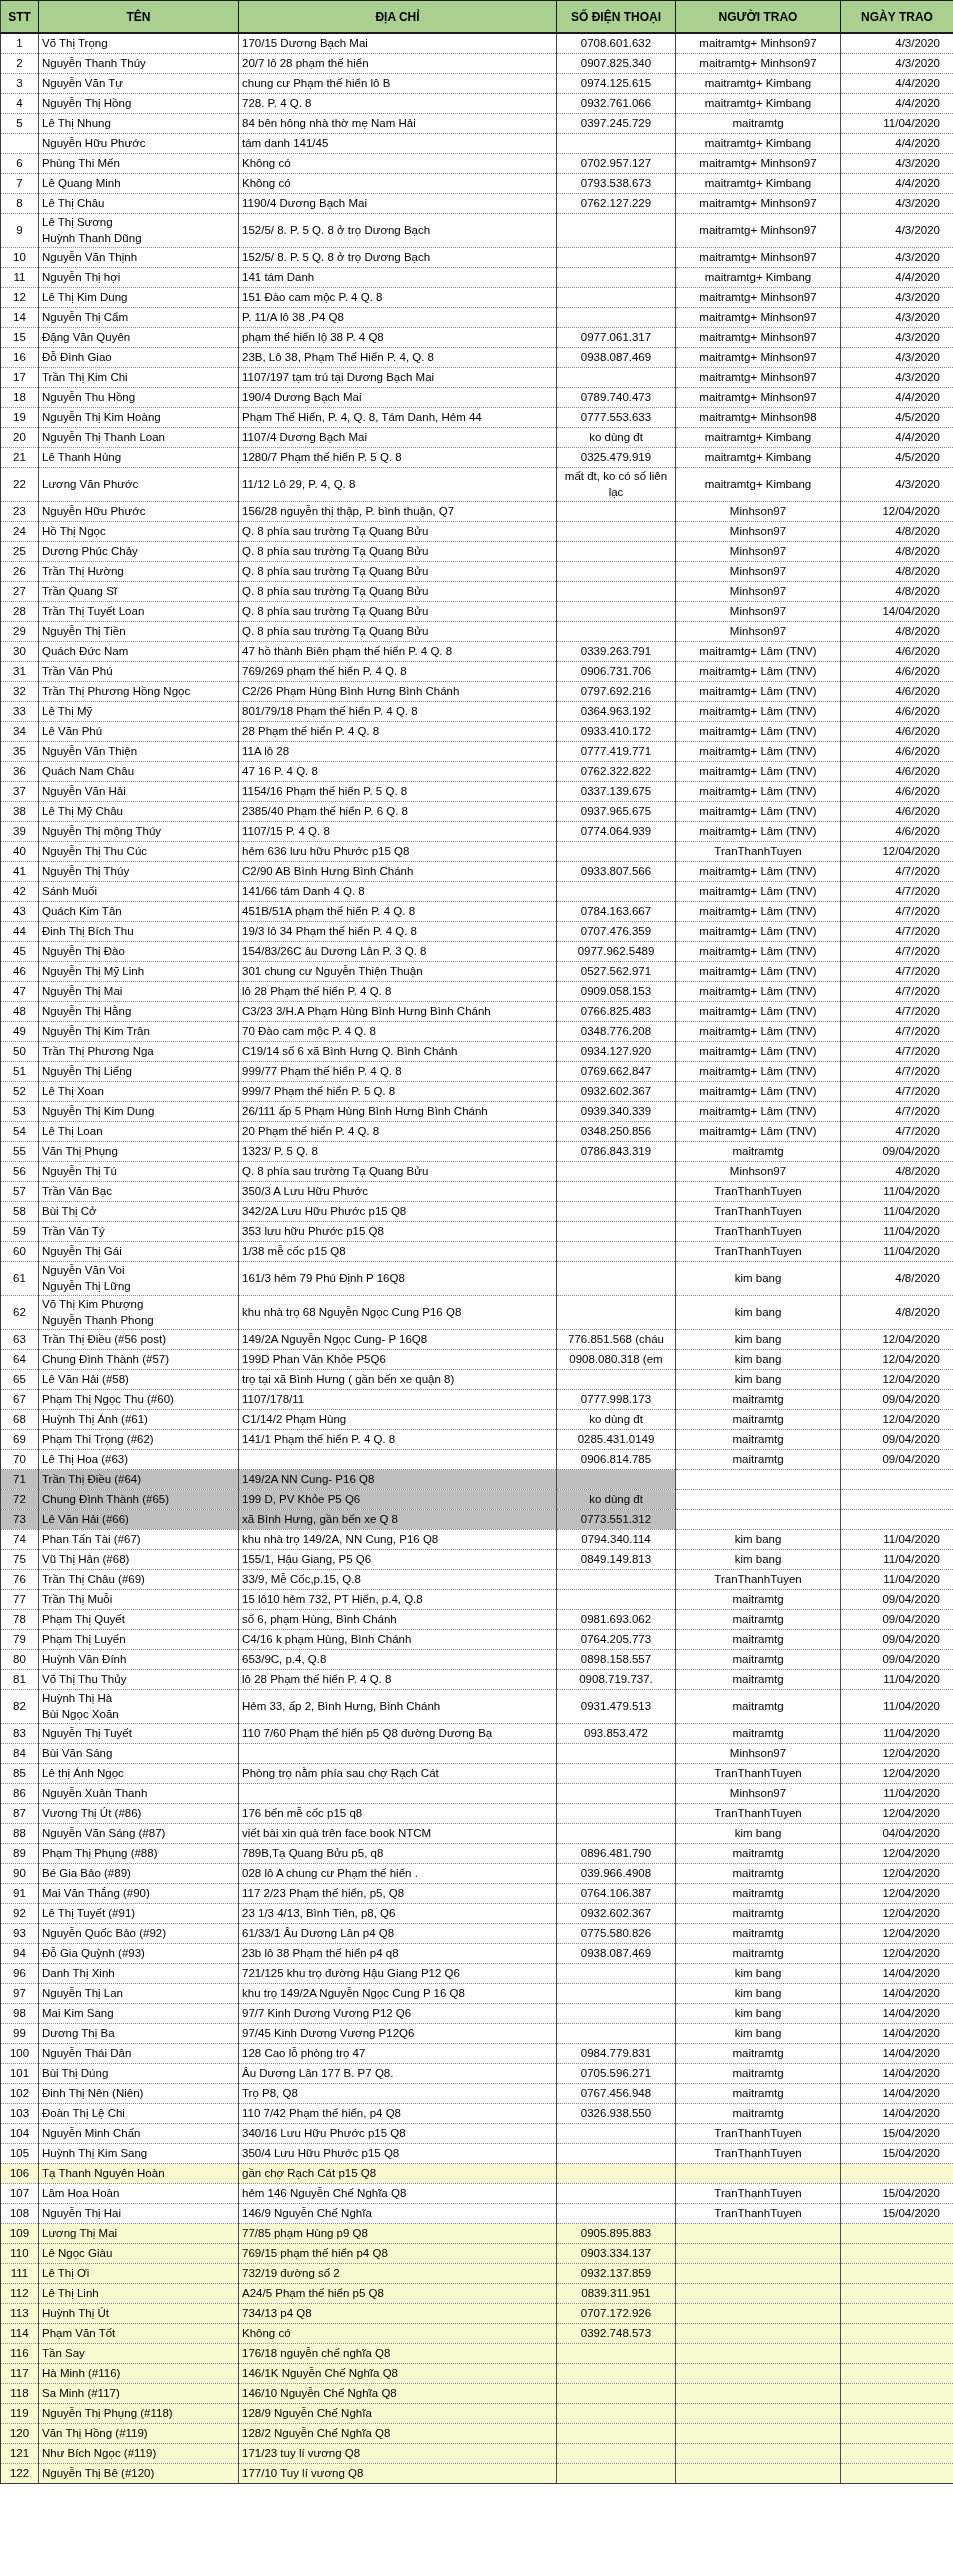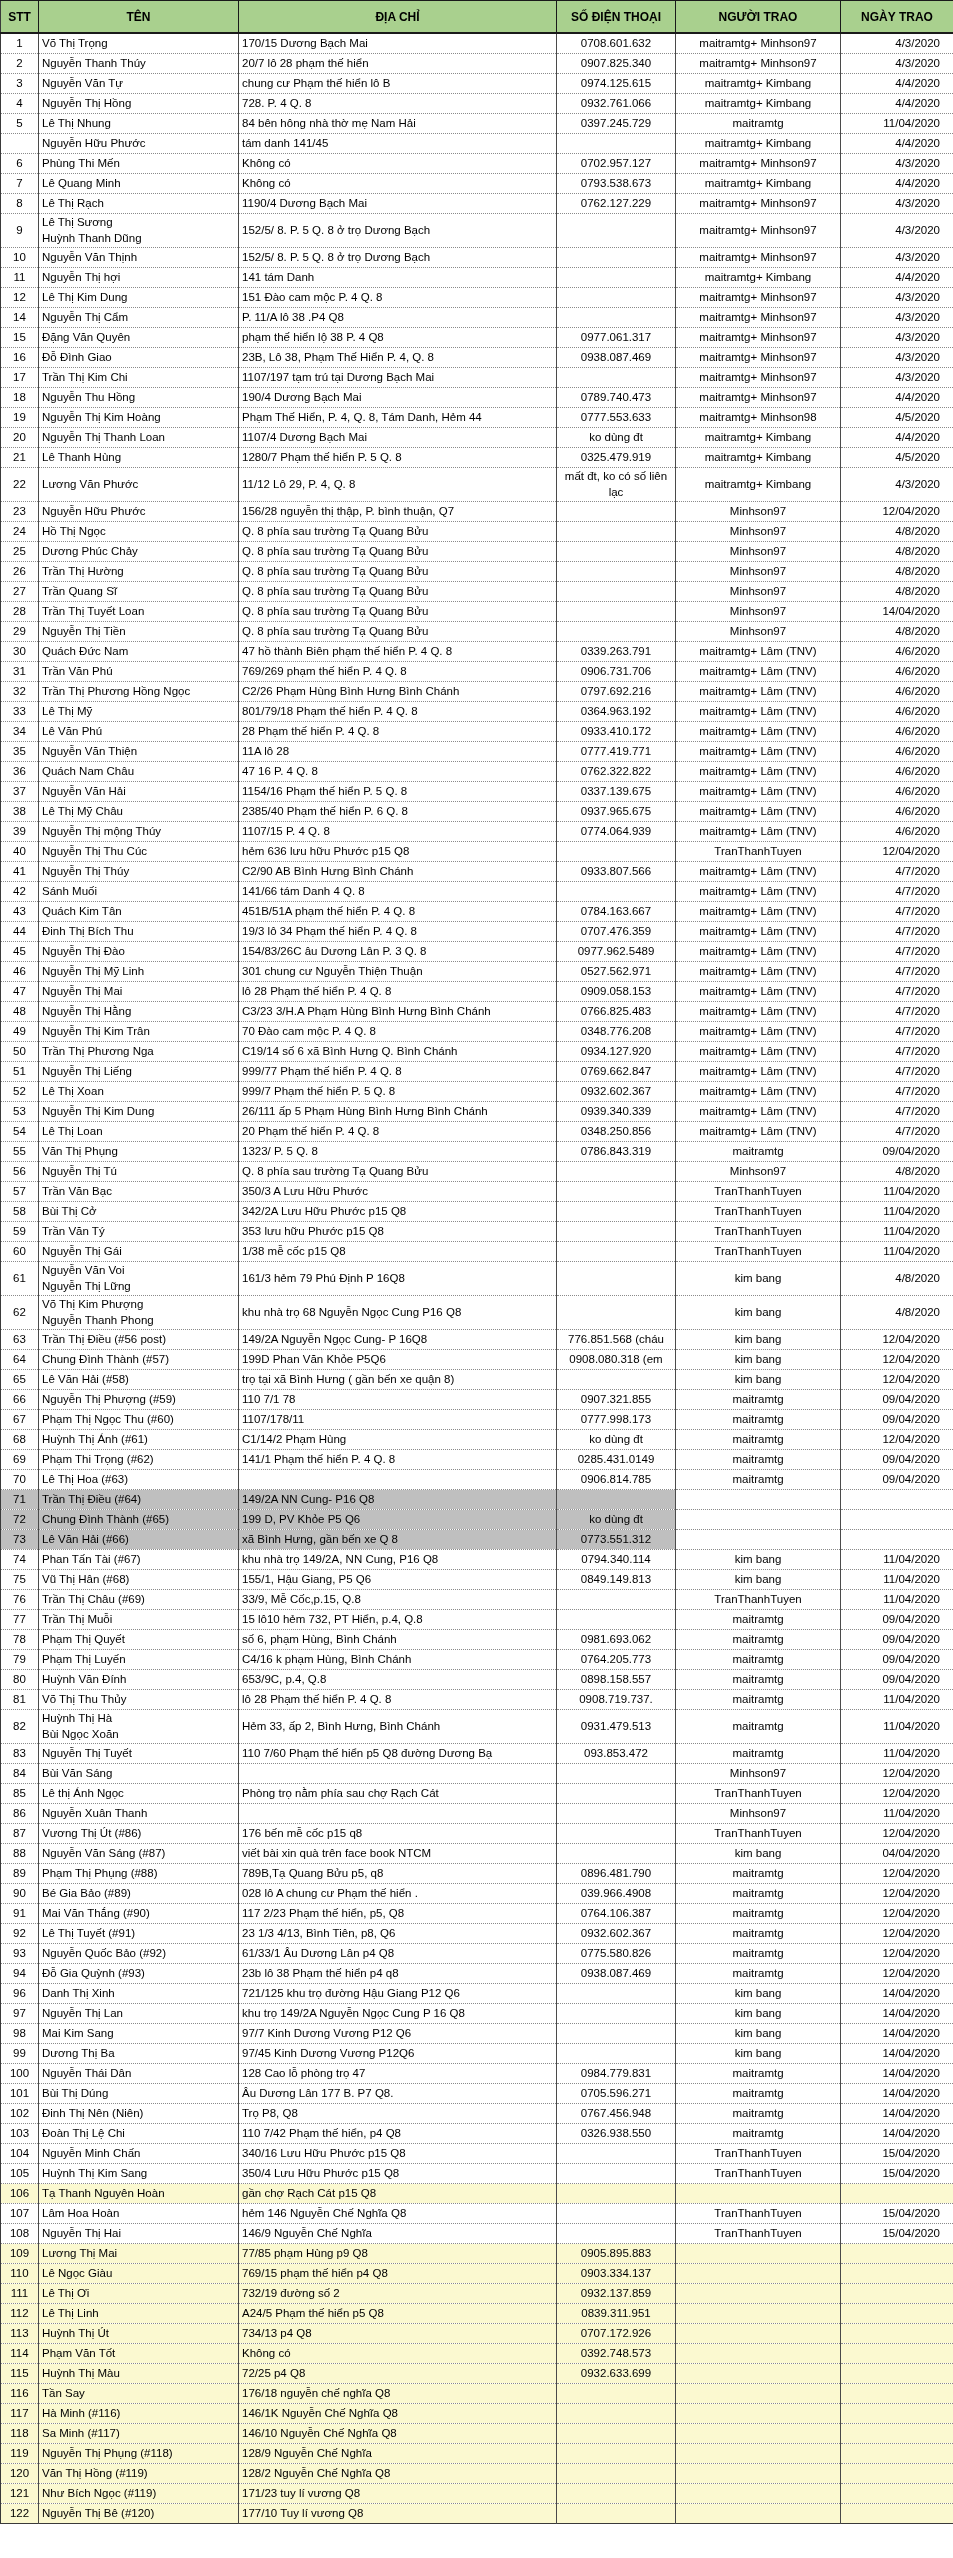--- a/index.html
+++ b/index.html
@@ -133,21 +133,21 @@
       <tr>
         <td class="c-stt">7</td>
         <td class="c-name">Lê Quang Minh</td>
         <td class="c-address">Không có</td>
         <td class="c-phone">0793.538.673</td>
         <td class="c-giver">maitramtg+ Kimbang</td>
         <td class="c-date">4/4/2020</td>
       </tr>
       <tr>
         <td class="c-stt">8</td>
-        <td class="c-name">Lê Thị Rạch</td>
+        <td class="c-name">Lê Thị Châu</td>
         <td class="c-address">1190/4  Dương Bạch Mai</td>
         <td class="c-phone">0762.127.229</td>
         <td class="c-giver">maitramtg+ Minhson97</td>
         <td class="c-date">4/3/2020</td>
       </tr>
       <tr>
         <td class="c-stt">9</td>
         <td class="c-name">Lê Thị Sương
 Huỳnh Thanh Dũng</td>
         <td class="c-address">152/5/ 8. P. 5 Q. 8 ở trọ  Dương Bạch</td>
@@ -591,28 +591,20 @@
       </tr>
       <tr>
         <td class="c-stt">65</td>
         <td class="c-name">Lê Văn Hải (#58)</td>
         <td class="c-address">trọ tại xã Bình Hưng ( gần bến xe quận 8)</td>
         <td class="c-phone"></td>
         <td class="c-giver">kim bang</td>
         <td class="c-date">12/04/2020</td>
       </tr>
       <tr>
-        <td class="c-stt">66</td>
-        <td class="c-name">Nguyễn Thị Phượng (#59)</td>
-        <td class="c-address">110 7/1 78</td>
-        <td class="c-phone">0907.321.855</td>
-        <td class="c-giver">maitramtg</td>
-        <td class="c-date">09/04/2020</td>
-      </tr>
-      <tr>
         <td class="c-stt">67</td>
         <td class="c-name">Phạm Thị Ngọc Thu (#60)</td>
         <td class="c-address">1107/178/11</td>
         <td class="c-phone">0777.998.173</td>
         <td class="c-giver">maitramtg</td>
         <td class="c-date">09/04/2020</td>
       </tr>
       <tr>
         <td class="c-stt">68</td>
         <td class="c-name">Huỳnh Thị Ánh (#61)</td>
@@ -976,28 +968,20 @@
       </tr>
       <tr class="hl-yellow">
         <td class="c-stt">114</td>
         <td class="c-name">Phạm Văn Tốt</td>
         <td class="c-address">Không có</td>
         <td class="c-phone">0392.748.573</td>
         <td class="c-giver"></td>
         <td class="c-date"></td>
       </tr>
       <tr class="hl-yellow">
-        <td class="c-stt">115</td>
-        <td class="c-name">Huỳnh Thị Màu</td>
-        <td class="c-address"> 72/25 p4 Q8</td>
-        <td class="c-phone">0932.633.699</td>
-        <td class="c-giver"></td>
-        <td class="c-date"></td>
-      </tr>
-      <tr class="hl-yellow">
         <td class="c-stt">116</td>
         <td class="c-name">Tần Say</td>
         <td class="c-address">176/18 nguyễn chế nghĩa Q8</td>
         <td class="c-phone"></td>
         <td class="c-giver"></td>
         <td class="c-date"></td>
       </tr>
       <tr class="hl-yellow">
         <td class="c-stt">117</td>
         <td class="c-name">Hà Minh (#116)</td>

